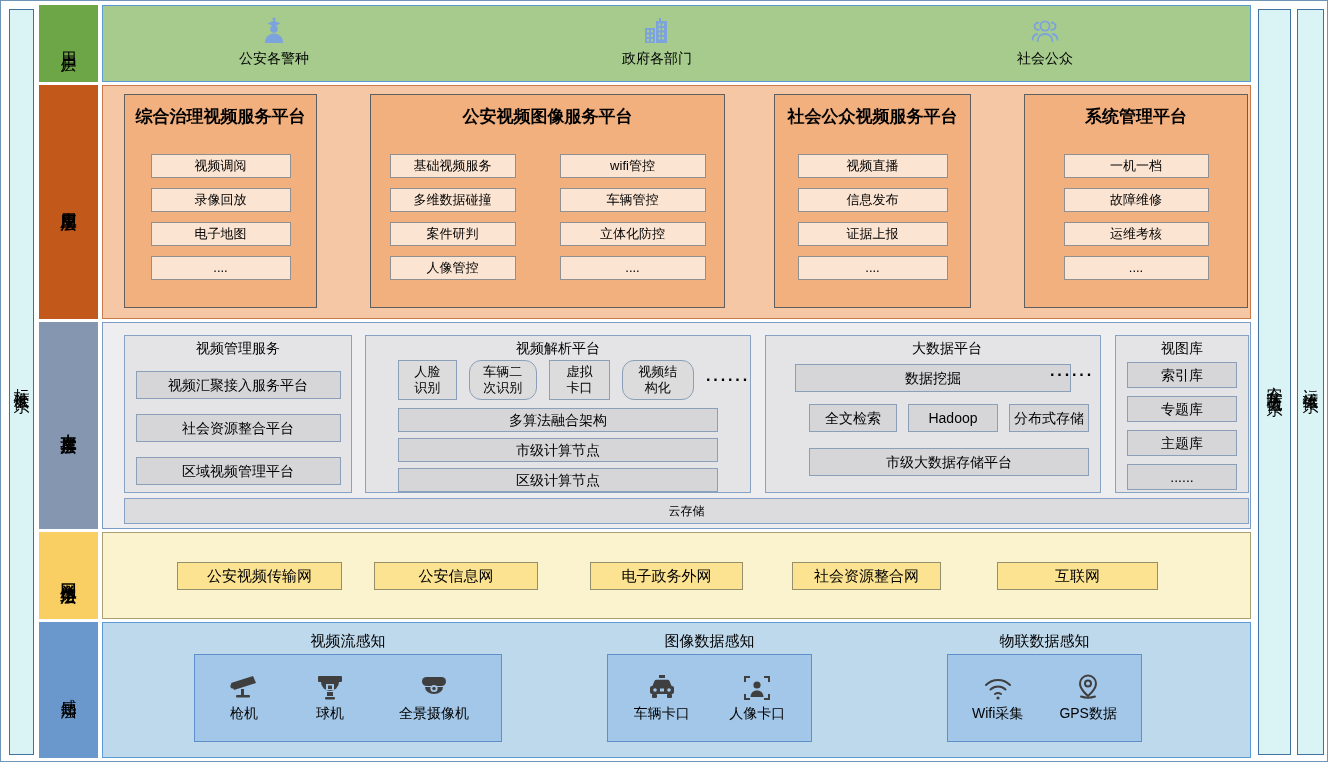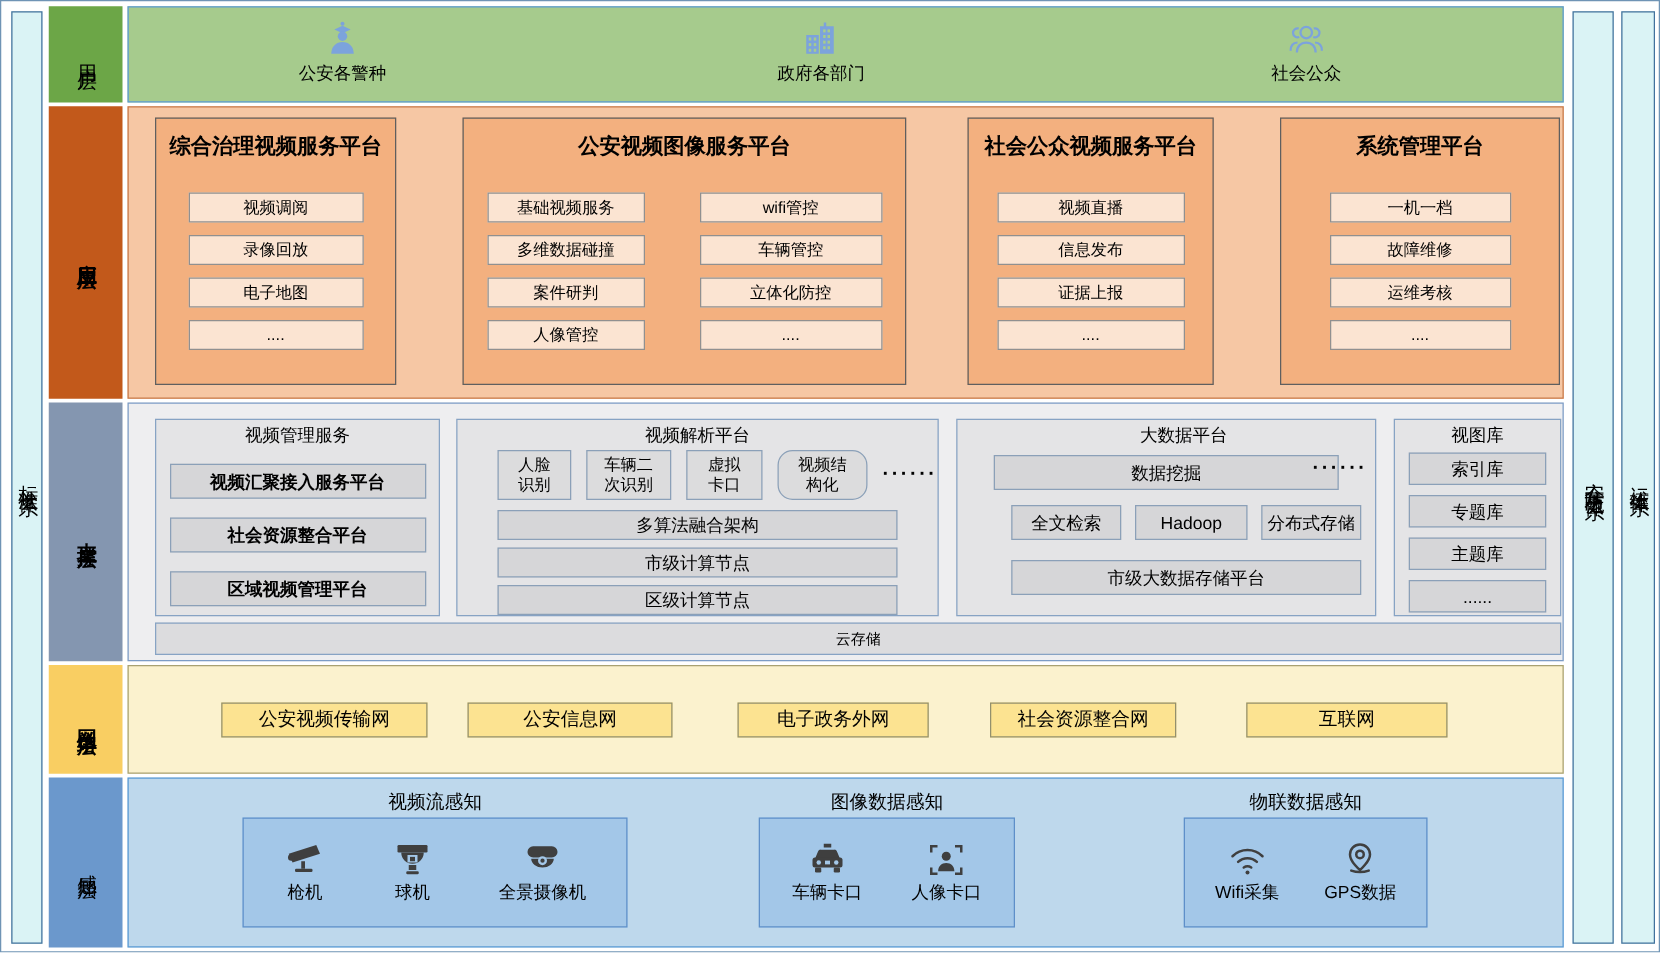--- a/index.html
+++ b/index.html
@@ -50,26 +50,26 @@
   .plat-grid{margin-top:26px;display:grid;grid-template-columns:126px 146px;column-gap:44px;row-gap:10px;justify-content:center;}
   .plat-grid .app-item{width:100%;}
   
   .sgroup{position:absolute;top:12px;height:158px;background:#e4e4e6;border:1px solid #87a3c4;}
   .sg-title{margin-top:4px;text-align:center;font-size:14px;}
   .sg-0{left:21px;width:228px;}
   .sg-1{left:262px;width:386px;}
   .sg-2{left:662px;width:336px;padding-left:28px;}
   .sg-3{left:1012px;width:134px;}
   .s-item{background:#d6d6d8;border:1px solid #8ba0b8;text-align:center;font-size:14px;}
-  .sg-0 .list{margin-top:13px;display:flex;flex-direction:column;align-items:center;gap:15px;font-weight:bold;}
+  .sg-0 .list{margin-top:13px;display:flex;flex-direction:column;align-items:center;gap:15px;}
   .sg-0 .s-item{width:205px;height:28px;line-height:26px;}
   .chips{margin-top:2px;margin-left:32px;display:flex;align-items:flex-start;gap:12px;}
   .chip{background:#dcdcdd;border:1px solid #8ba0b8;height:40px;display:flex;align-items:center;
     justify-content:center;text-align:center;font-size:13px;white-space:pre-line;line-height:1.25;}
-  .chip-0{width:60px;} .chip-1{width:70px;} .chip-2{width:62px;} .chip-3{width:74px;border-radius:12px;}
+  .chip-0{width:60px;} .chip-1{width:70px;border-radius:12px;} .chip-2{width:62px;} .chip-3{width:74px;border-radius:12px;}
   .hdots{font-size:16px;font-weight:bold;letter-spacing:2px;align-self:center;}
   .sbars{margin-top:8px;display:flex;flex-direction:column;align-items:center;gap:6px;}
   .sbars .s-item{width:320px;height:24px;line-height:22px;}
   .bd-top{position:relative;margin:6px 0 0 1px;width:276px;height:28px;line-height:26px;}
   .bd-dots{position:absolute;right:6px;top:30px;font-size:16px;font-weight:bold;letter-spacing:2px;}
   .bd-mid{margin:12px 0 0 15px;display:flex;gap:11px;}
   .bd-mid .s-item{height:28px;line-height:26px;}
   .bdm-0{width:88px;} .bdm-1{width:90px;} .bdm-2{width:80px;}
   .bd-bottom{margin:16px 0 0 15px;width:280px;height:28px;line-height:26px;}
   .sg-3 .list{margin-top:4px;display:flex;flex-direction:column;align-items:center;gap:8px;}

